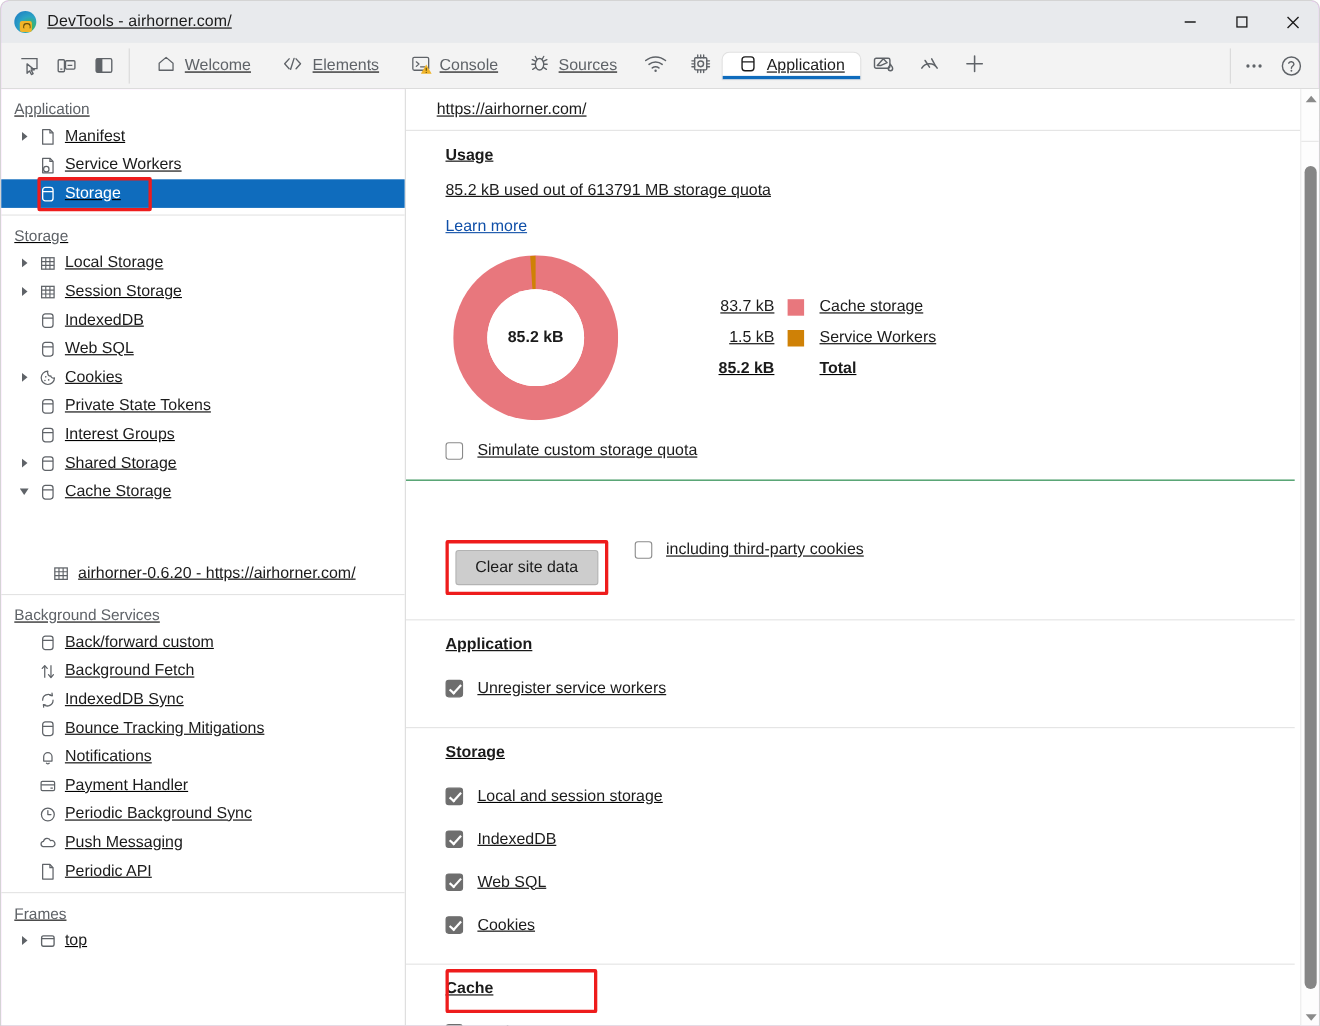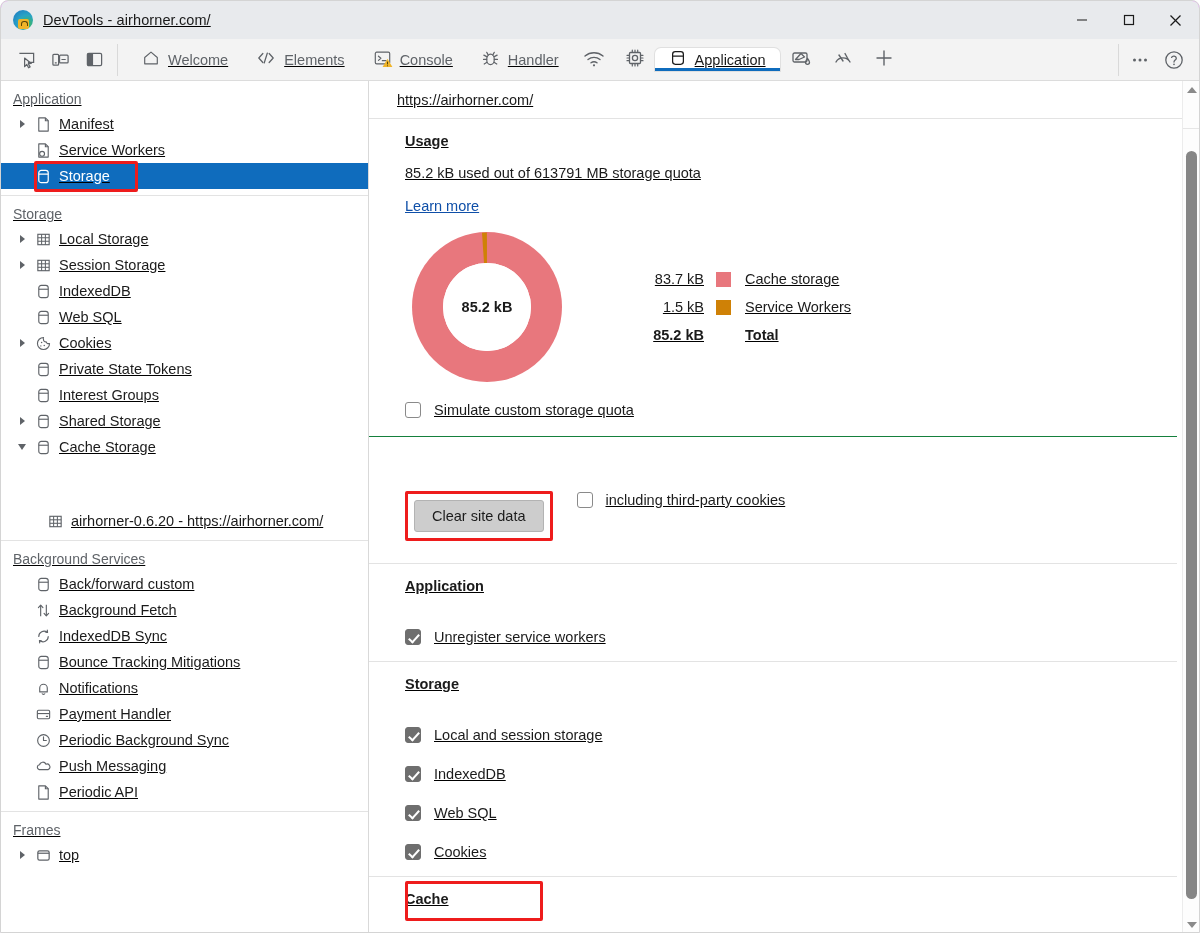--- a/index.html
+++ b/index.html
@@ -274,21 +274,21 @@
     width: 15px; height: 15px;
     flex: 0 0 15px;
     margin-right: 14px;
   }
   .legend-name { white-space: nowrap; }
   .legend-row.total .legend-val,
   .legend-row.total .legend-name { font-weight: bold; }
   .legend-row.total .swatch { background: transparent; }
 
   .cb-row {
-    display: flex; align-items: flex-end;
+    display: flex; align-items: center;
     font-size: 14.5px;
     color: #1b1b1b;
     margin-top: 6px;
     cursor: default;
   }
   .cb {
     width: 16px; height: 16px;
     flex: 0 0 16px;
     border: 1.3px solid #8a8a8a;
     border-radius: 3px;
@@ -478,21 +478,21 @@
       </div>
       <div class="tab">
         <span>
           <svg width="19" height="19" viewBox="0 0 20 20">
             <ellipse cx="10" cy="11" rx="4" ry="5.5" fill="none" stroke="#5f6368" stroke-width="1.3"></ellipse>
             <path d="M7.5 6.2 L6 3.5 M12.5 6.2 L14 3.5" fill="none" stroke="#5f6368" stroke-width="1.3" stroke-linecap="round"></path>
             <path d="M6 8 L3 6.5 M6 11 L2.7 11 M6.3 14 L3.4 15.8" fill="none" stroke="#5f6368" stroke-width="1.3" stroke-linecap="round"></path>
             <path d="M14 8 L17 6.5 M14 11 L17.3 11 M13.7 14 L16.6 15.8" fill="none" stroke="#5f6368" stroke-width="1.3" stroke-linecap="round"></path>
           </svg>
         </span>
-        <span>Handler</span>
+        <span>Sources</span>
       </div>
       <div class="tab icon-only">
         <span>
           <svg width="22" height="19" viewBox="0 0 22 19">
             <path d="M2 7 A14 14 0 0 1 20 7" fill="none" stroke="#5f6368" stroke-width="1.4" stroke-linecap="round"></path>
             <path d="M5 10.5 A9.5 9.5 0 0 1 17 10.5" fill="none" stroke="#5f6368" stroke-width="1.4" stroke-linecap="round"></path>
             <path d="M8 13.8 A5 5 0 0 1 14 13.8" fill="none" stroke="#5f6368" stroke-width="1.4" stroke-linecap="round"></path>
             <circle cx="11" cy="16.3" r="1.1" fill="#5f6368"></circle>
           </svg>
         </span>

